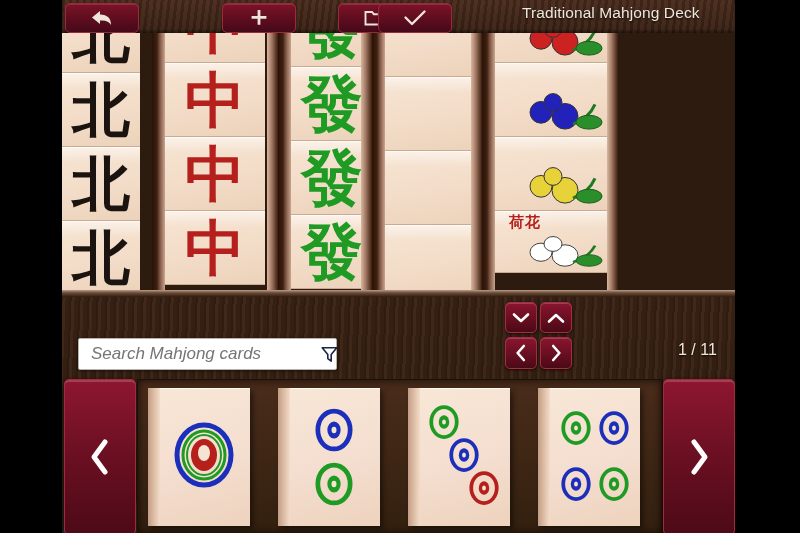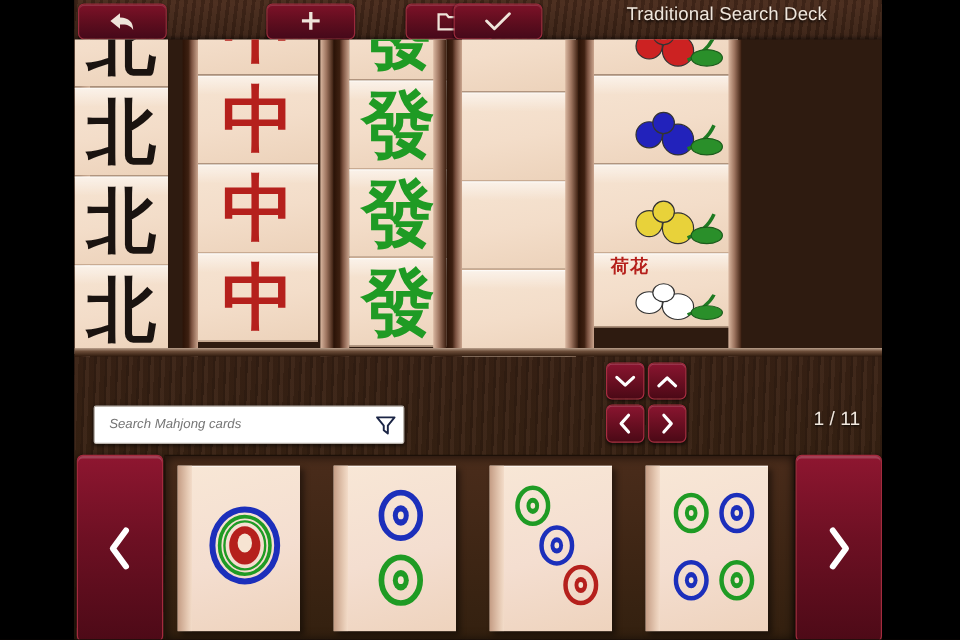--- a/index.html
+++ b/index.html
@@ -58,21 +58,21 @@
   
   .pic{position:absolute;inset:0;}
   .pic .lbl{position:absolute;font-family:"DejaVu Sans",sans-serif;font-weight:700;
             color:#20160f;font-size:13px;letter-spacing:-1px;}
 
   
   .search{position:absolute;left:16px;top:338px;width:257px;height:30px;
           background:#fff;border:1px solid #b9b2ab;border-radius:2px;
           box-shadow:0 1px 3px rgba(0,0,0,.5);display:flex;align-items:center;}
   .search input{flex:1;border:0;outline:0;background:transparent;font-style:italic;
-          font-size:11px;color:#6e6a66;padding:0 6px 0 12px;
+          font-size:17px;color:#6e6a66;padding:0 6px 0 12px;
           font-family:"Liberation Sans",sans-serif;}
   .filt{width:30px;display:flex;align-items:center;justify-content:center;cursor:pointer;}
 
   .nav{position:absolute;border-radius:5px;cursor:pointer;
        background:linear-gradient(180deg,#8a1530 0%,#6b0f22 50%,#4b0916 100%);
        border:1px solid #a82c41;
        box-shadow:0 1px 3px rgba(0,0,0,.65), inset 0 1px 0 rgba(255,255,255,.18);
        display:flex;align-items:center;justify-content:center;}
   .pager{position:absolute;left:616px;top:341px;color:#f0e7dd;font-size:16px;
          text-shadow:0 1px 2px rgba(0,0,0,.85);white-space:nowrap;}
@@ -129,21 +129,21 @@
       </div>
 
       <div class="tbtn" style="left:316px;width:72px;">
         <span>
           <svg width="24" height="18" viewBox="0 0 24 18">
               <path d="M2.5 8.5 L9 15 L21.5 2.5" fill="none" stroke="#efe4da" stroke-width="2.4" stroke-linecap="round" stroke-linejoin="round"></path>
             </svg>
         </span>
       </div>
 
-      <div class="title">Traditional Search Deck</div>
+      <div class="title">Traditional Mahjong Deck</div>
 
     </div>
 
     <div class="grid" id="tilegrid">
         <div class="col" style="left: 0px; width: 90px;">
           <div class="edge"></div>
           <div class="colinner" style="left: 0px; width: 78px; top: -34px;">
             <div class="tile" style="height: 74px;">
               <div class="face">
                 <div class="ch ch-black" style="font-size: 58px;">北</div>

